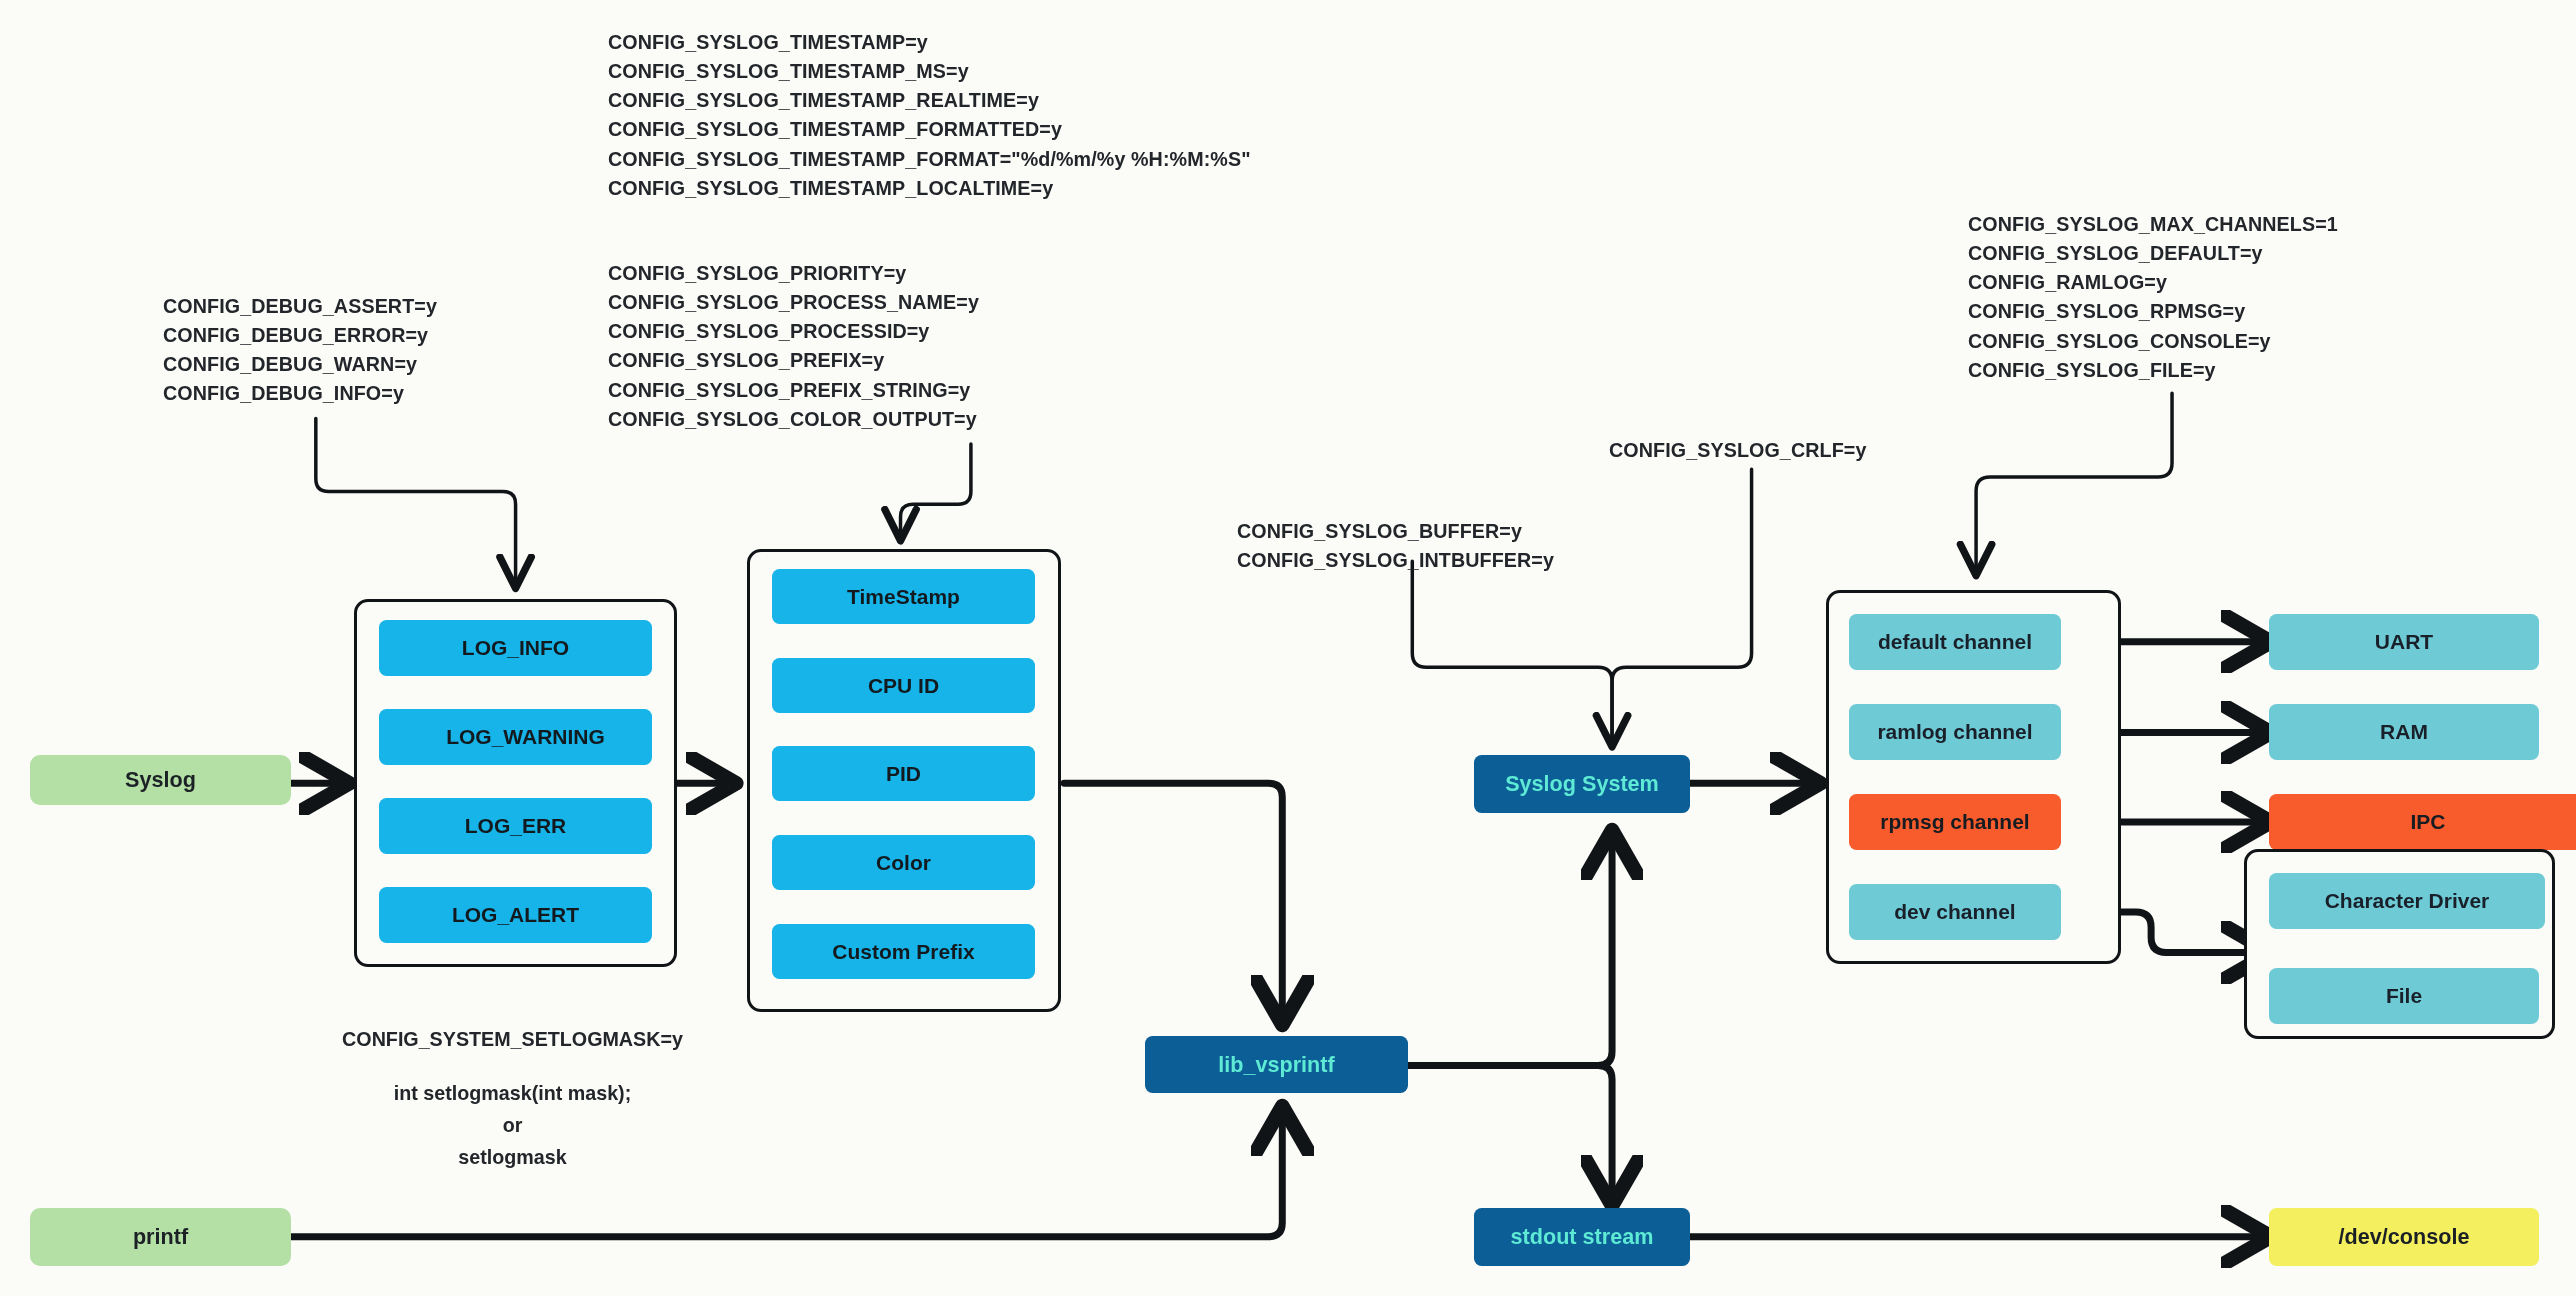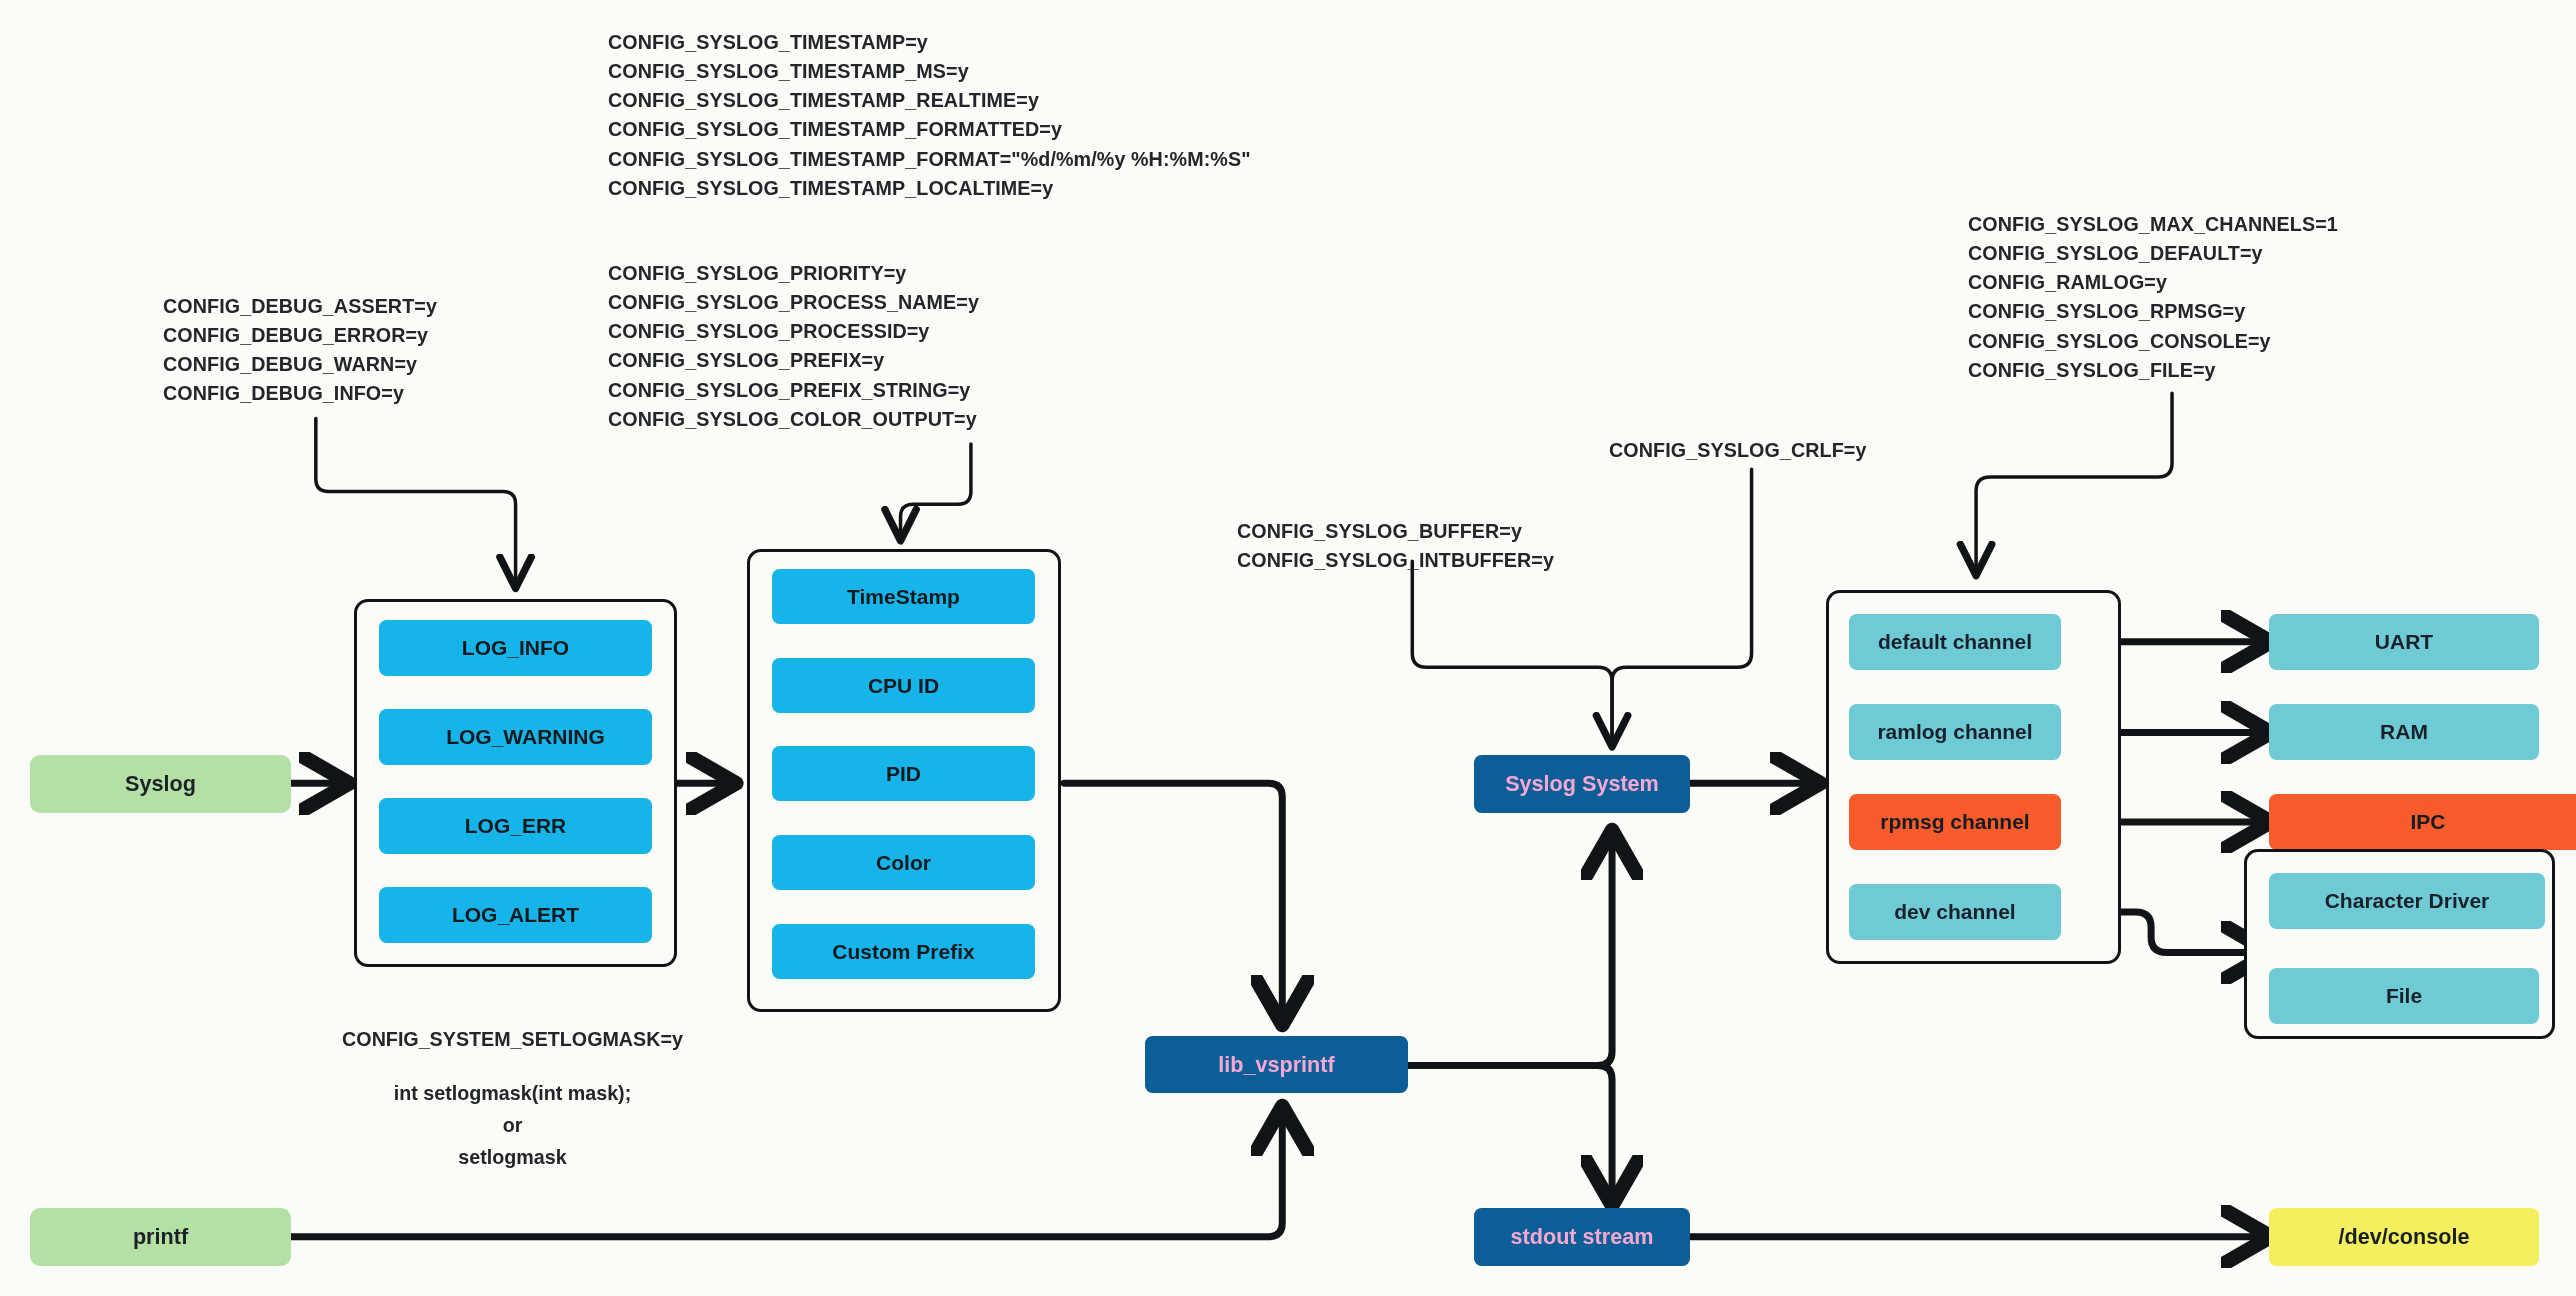--- a/index.html
+++ b/index.html
@@ -15,21 +15,21 @@
 
   .node{position:absolute;display:flex;align-items:center;justify-content:center;
         box-sizing:border-box;font-weight:700;text-align:center;}
   .r-lg{border-radius:10px;}
   .r-sm{border-radius:7.6px;}
 
   .green{background:#b4e0a6;color:#1c2126;font-size:21.6px;}
   .cyan{background:#16b4e8;color:#131a1f;font-size:21px;}
   .teal{background:#6ecbd6;color:#19202a;font-size:21px;}
   .orange{background:#f95c2c;color:#161c22;font-size:21px;}
-  .navy{background:#0b5f96;color:#f9a8d4;font-size:21.6px;}
+  .navy{background:#0b5f96;color:#5eead4;font-size:21.6px;}
   .yellow{background:#f4ef5e;color:#1a1f25;font-size:21.6px;}
 
   .group{position:absolute;box-sizing:border-box;border:3.2px solid #111417;
          border-radius:14px;background:#fbfbf7;}
 </style>
 </head>
 <body>
 
 <div id="stage">
 
@@ -107,21 +107,21 @@
 CONFIG_SYSLOG_INTBUFFER=y</div>
 
   <div class="cfg" style="left:1609px;top:436px;">CONFIG_SYSLOG_CRLF=y</div>
 
   <div class="note" style="left:322px;top:1024px;width:381px;">CONFIG_SYSTEM_SETLOGMASK=y</div>
 
   <div class="note" style="left:322px;top:1078px;width:381px;">int setlogmask(int mask);
 or
 setlogmask</div>
 
-  <div class="node r-lg green" style="left:30px;top:755px;width:261px;height:58px;">Syslog</div>
+  <div class="node r-lg green" style="left:30px;top:755px;width:261px;height:50px;">Syslog</div>
 
   <div class="node r-lg green" style="left:30px;top:1208px;width:261px;height:58px;">printf</div>
 
   <div class="group" style="left:354px;top:599px;width:323px;height:368px;"></div>
   <div class="node r-sm cyan" style="left:379px;top:620px;width:273px;height:56px;">LOG_INFO</div>
   <div class="node r-sm cyan" style="left:379px;top:709px;width:273px;height:56px;padding-left:20px;">LOG_WARNING</div>
   <div class="node r-sm cyan" style="left:379px;top:798px;width:273px;height:56px;">LOG_ERR</div>
   <div class="node r-sm cyan" style="left:379px;top:887px;width:273px;height:56px;">LOG_ALERT</div>
 
   <div class="group" style="left:747px;top:549px;width:314px;height:463px;"></div>

